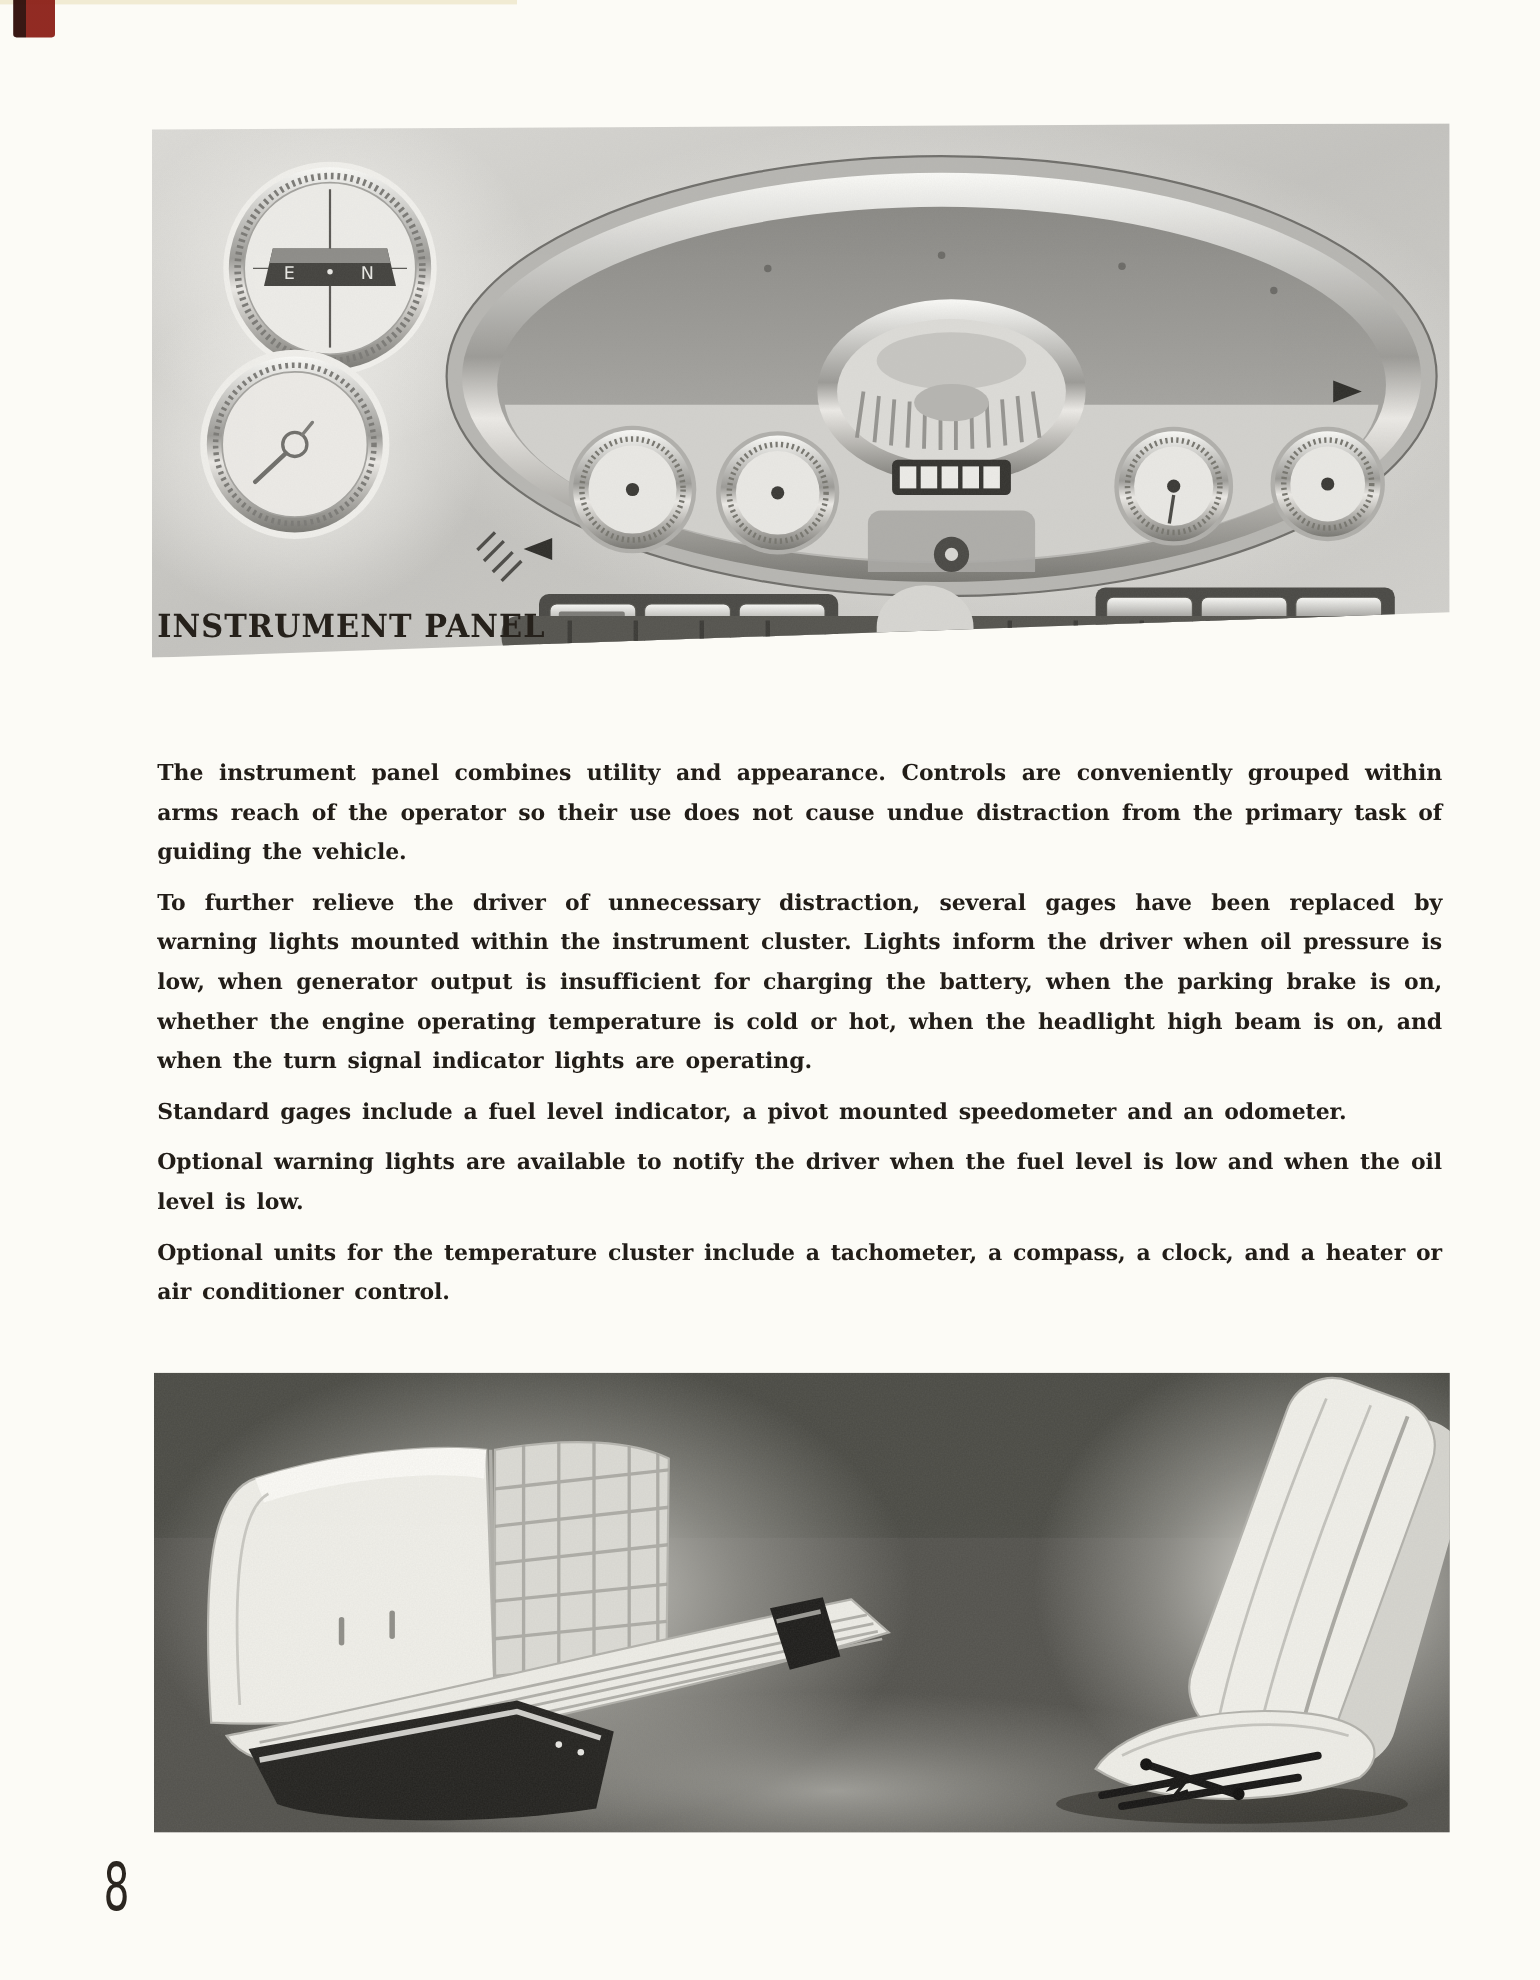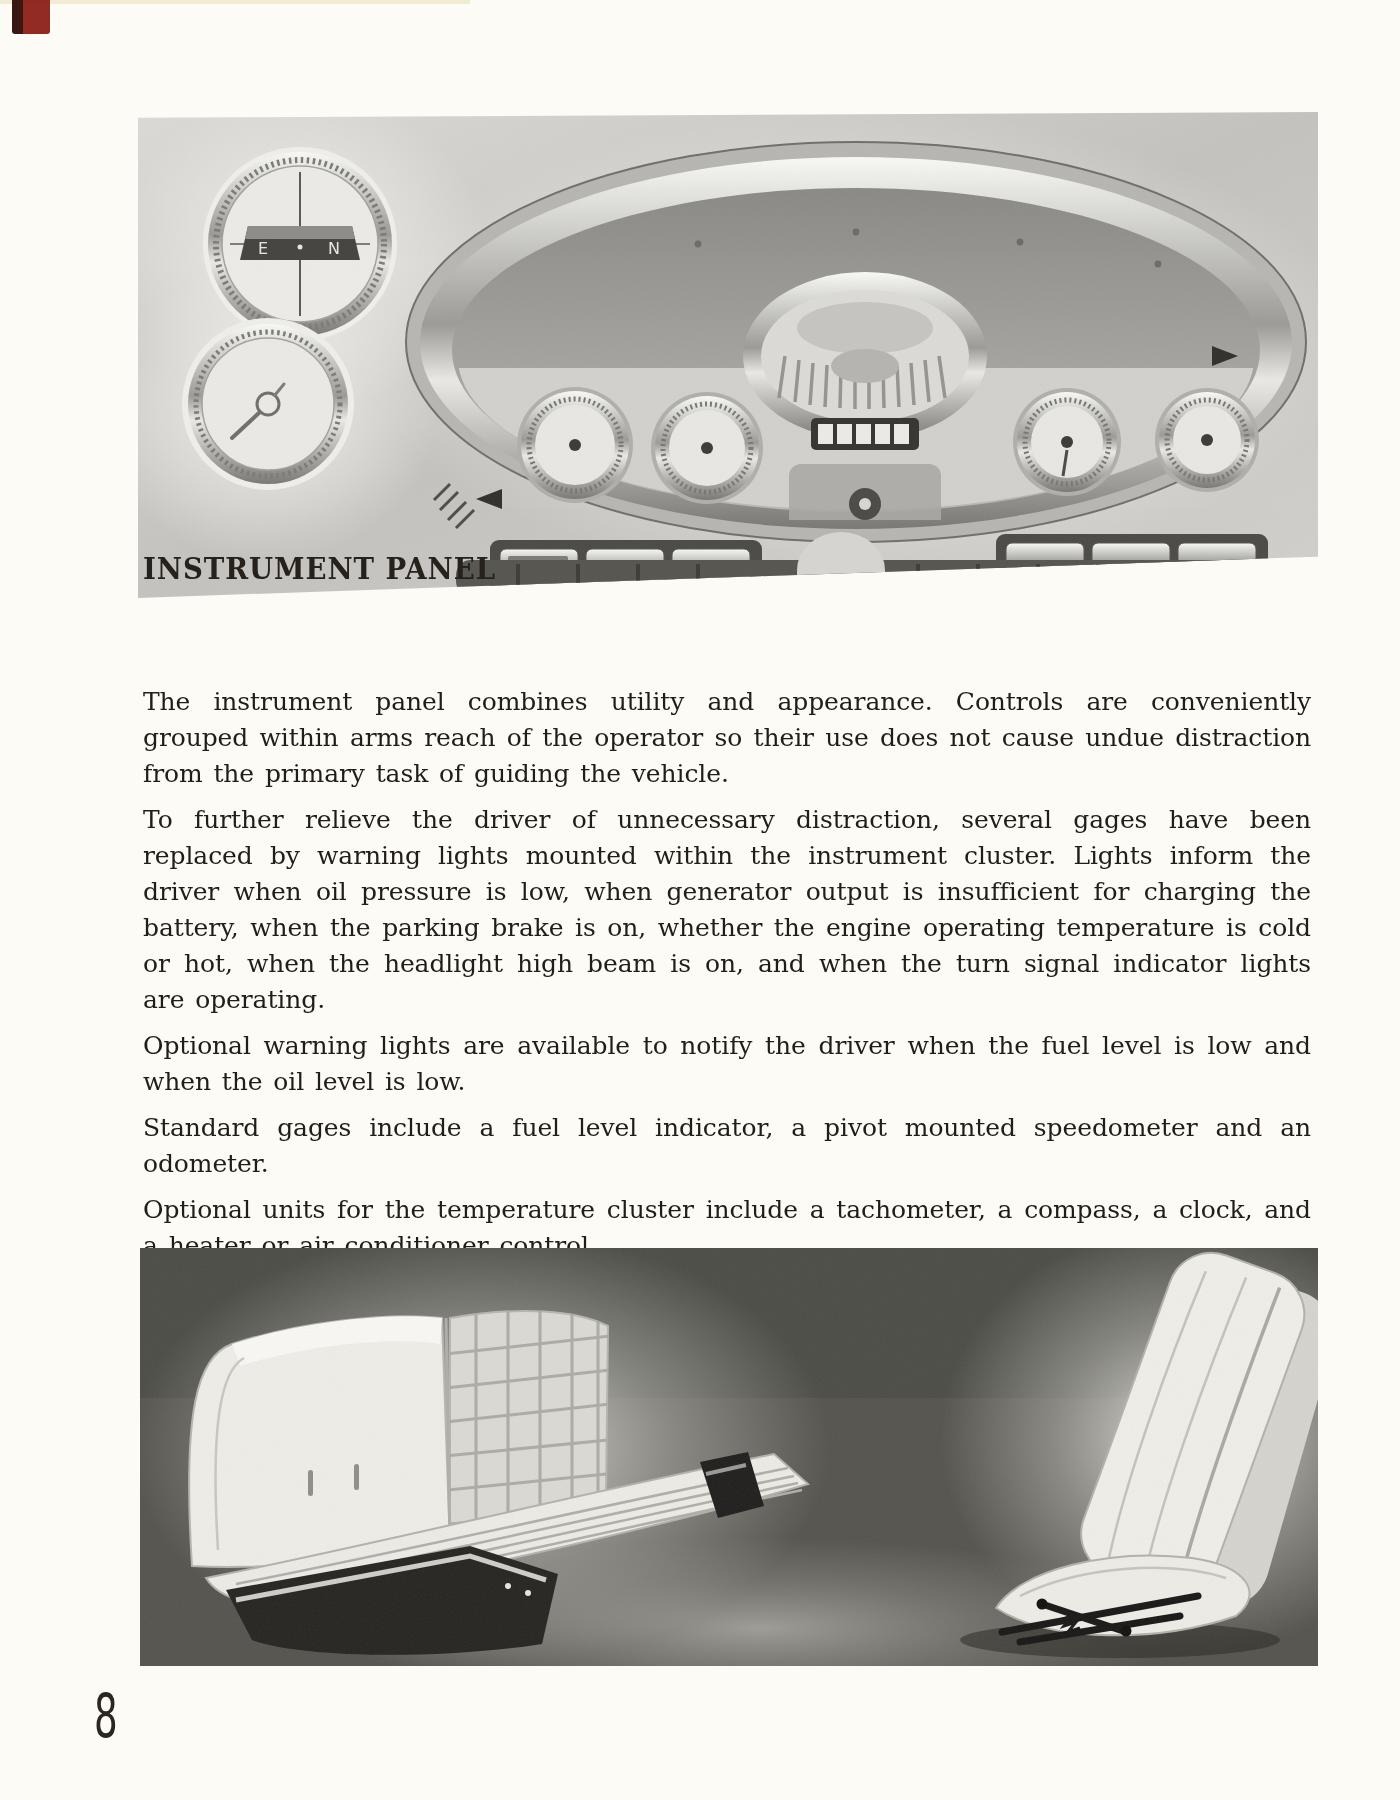--- a/index.html
+++ b/index.html
@@ -19,21 +19,21 @@
     clip-path:polygon(0 1.2%,100% 0,100% 91.5%,0 100%);
   }
   .photo-top svg{display:block;width:100%;height:100%;}
   .heading{
     position:absolute;left:143px;top:552px;
     font-size:29px;font-weight:700;letter-spacing:1px;color:#26211b;
     transform:scaleX(.95);transform-origin:left top;white-space:nowrap;
   }
   .bodytext{
     position:absolute;left:143px;top:684px;width:1168px;
-    font-size:25px;line-height:36px;text-align:justify;
+    font-size:20px;line-height:36px;text-align:justify;font-weight:bold;
   }
   .bodytext p{margin:0 0 10px 0;word-spacing:3px;letter-spacing:-0.1px;}
   .photo-seats{position:absolute;left:140px;top:1248px;width:1178px;height:418px;}
   .photo-seats svg{display:block;width:100%;height:100%;}
   .pagenum{
     position:absolute;left:94px;top:1686px;
     font-family:"DejaVu Sans", sans-serif;font-size:60px;color:#2b2620;
     transform:scaleX(.62);transform-origin:left top;line-height:1;
   }
 </style>
@@ -212,22 +212,22 @@
 
       <rect width="1180" height="486" filter="url(#f-grain1)" opacity="0.15"></rect>
     </svg>
   </div>
 
   <div class="heading">INSTRUMENT PANEL</div>
 
   <div class="bodytext">
     <p>The instrument panel combines utility and appearance. Controls are conveniently grouped within arms reach of the operator so their use does not cause undue distraction from the primary task of guiding the vehicle.</p>
     <p>To further relieve the driver of unnecessary distraction, several gages have been replaced by warning lights mounted within the instrument cluster. Lights inform the driver when oil pressure is low, when generator output is insufficient for charging the battery, when the parking brake is on, whether the engine operating temperature is cold or hot, when the headlight high beam is on, and when the turn signal indicator lights are operating.</p>
+    <p>Standard gages include a fuel level indicator, a pivot mounted speedometer and an odometer.</p>
     <p>Optional warning lights are available to notify the driver when the fuel level is low and when the oil level is low.</p>
-    <p>Standard gages include a fuel level indicator, a pivot mounted speedometer and an odometer.</p>
     <p>Optional units for the temperature cluster include a tachometer, a compass, a clock, and a heater or air conditioner control.</p>
   </div>
 
   <div class="photo-seats">
     <svg viewBox="0 0 1178 418" preserveAspectRatio="none">
       <defs>
         <radialGradient id="g-glow2">
           <stop offset="0" stop-color="#f0efe9" stop-opacity=".95"></stop>
           <stop offset=".55" stop-color="#c9c8c2" stop-opacity=".45"></stop>
           <stop offset="1" stop-color="#c9c8c2" stop-opacity="0"></stop>

